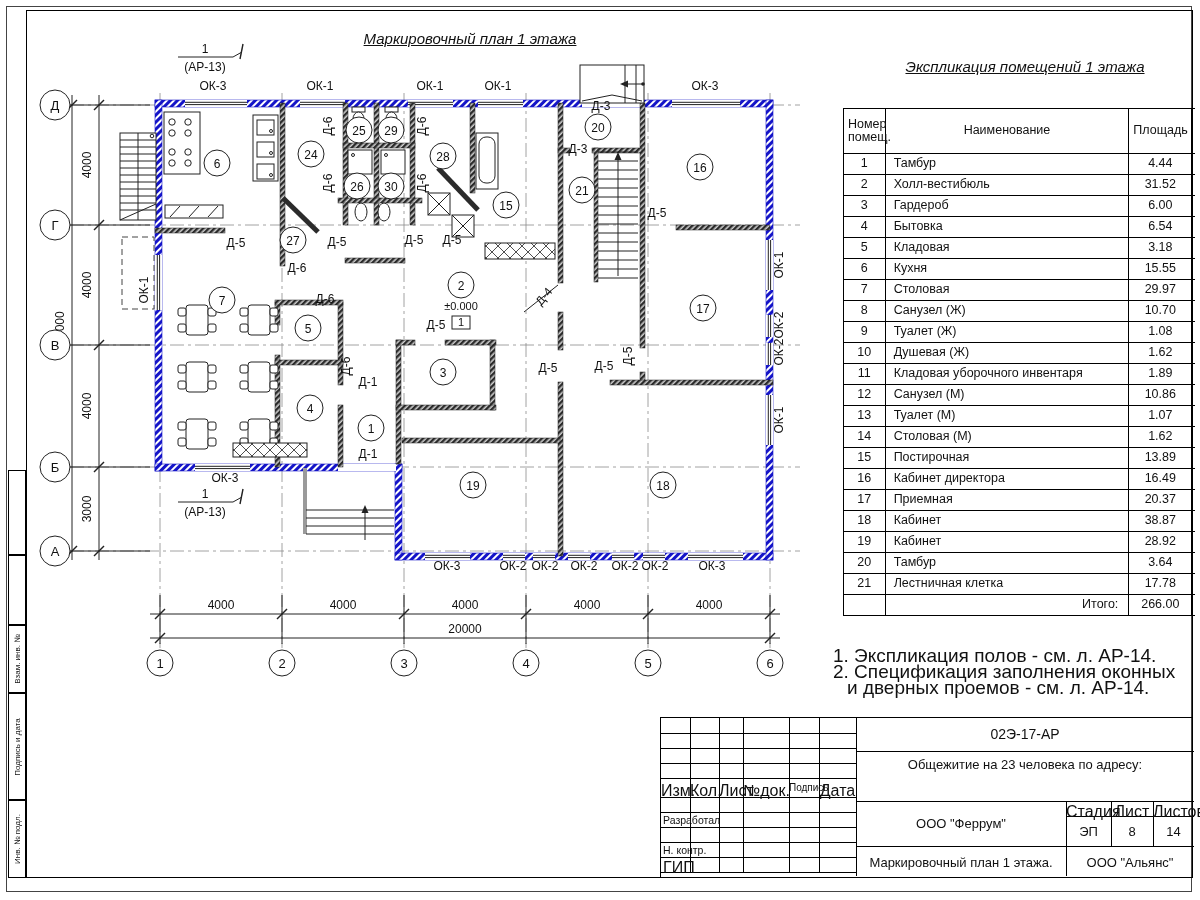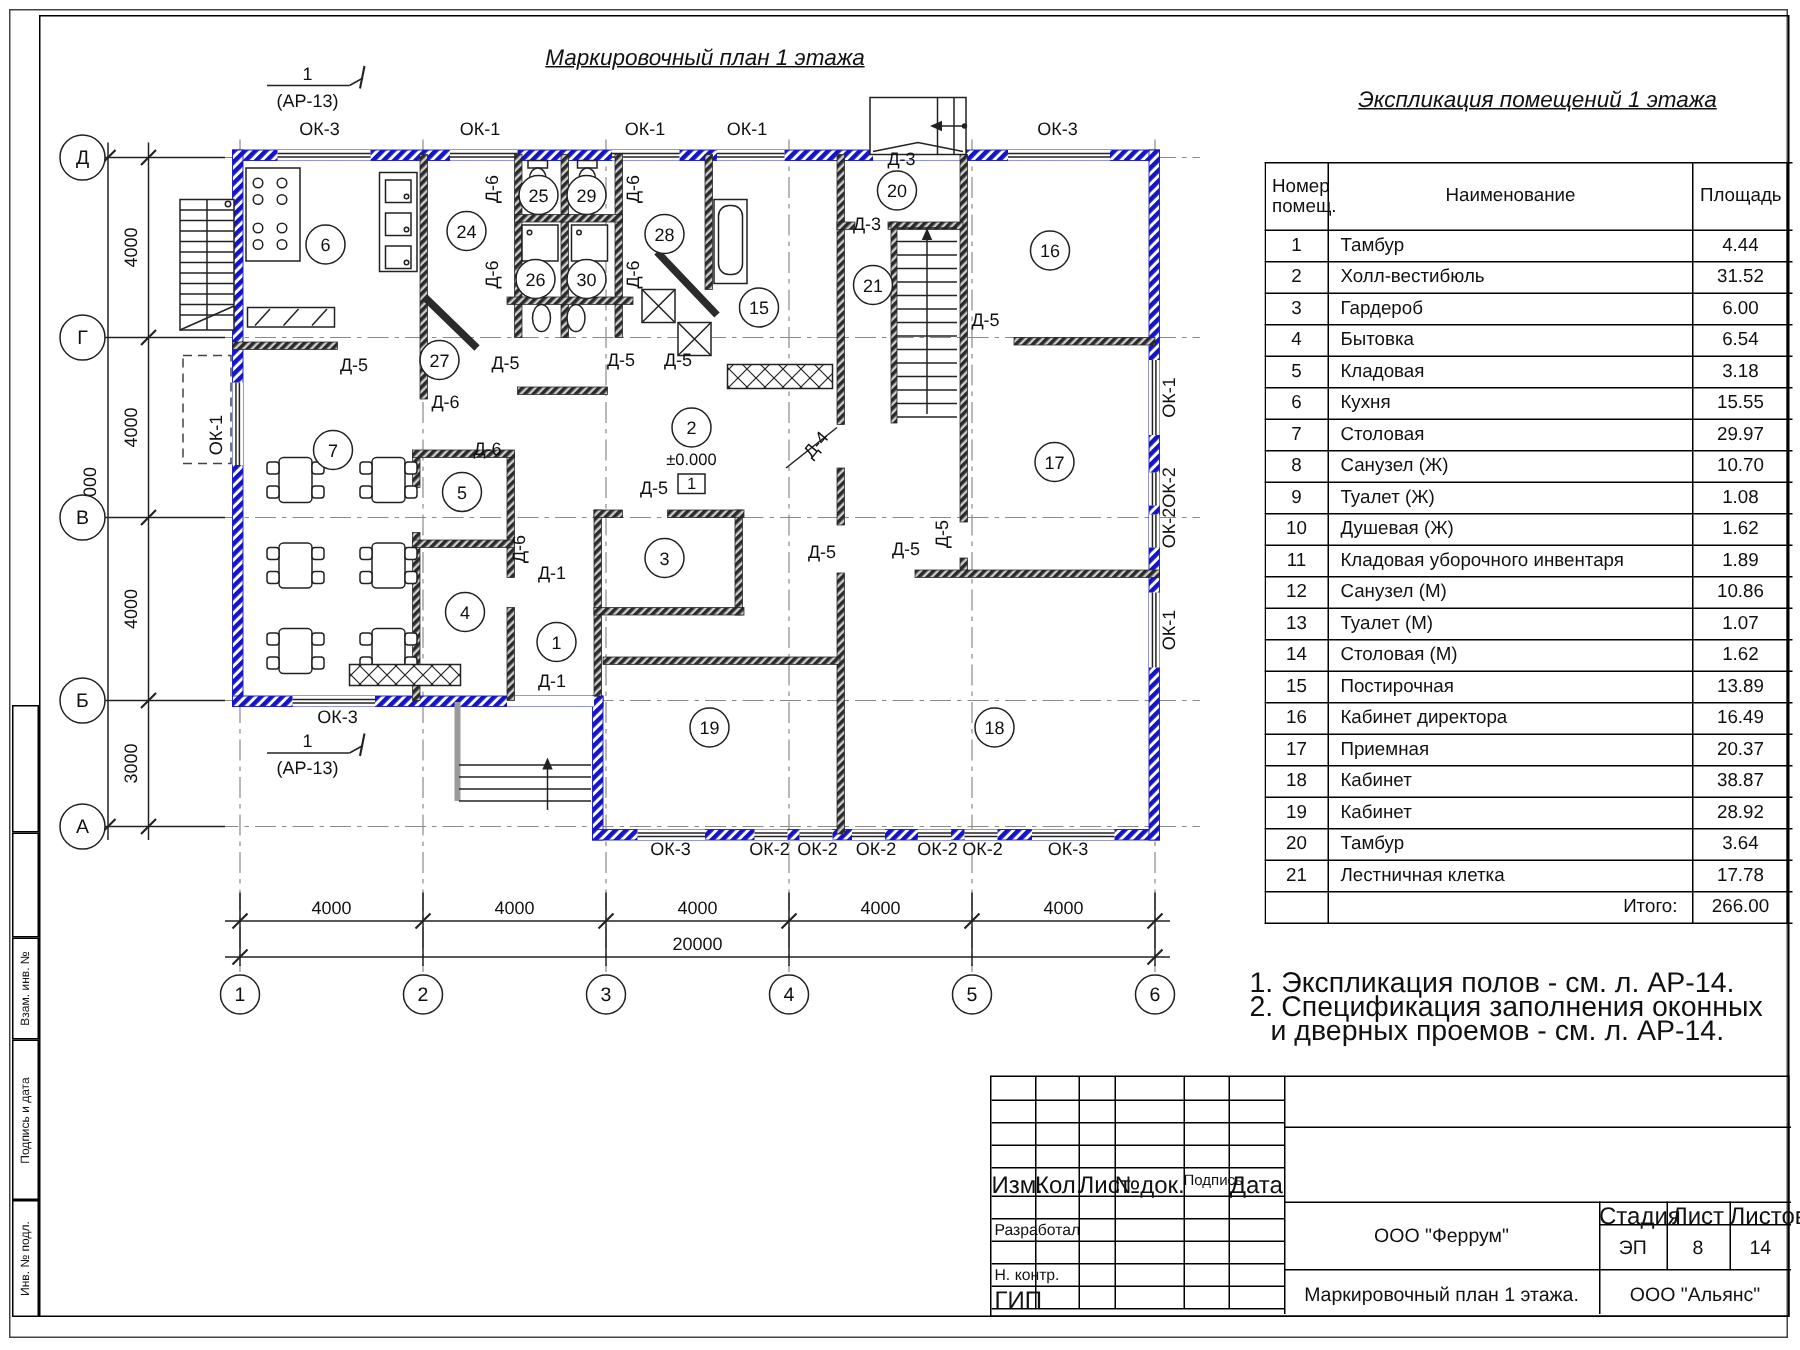--- a/index.html
+++ b/index.html
@@ -645,20 +645,22 @@
   <div class="cell" style="left:29px;top:64px;width:29px">Кол.</div>
   <div class="cell" style="left:58px;top:64px;width:24px">Лист</div>
   <div class="cell" style="left:82px;top:64px;width:46px">№док.</div>
   <div class="cell" style="left:128px;top:64px;width:30px;font-size:10px">Подпись</div>
   <div class="cell" style="left:158px;top:64px;width:37px">Дата</div>
 
   <div class="cell" style="left:2px;top:96px;width:60px;text-align:left;font-size:10.5px">Разработал</div>
   <div class="cell" style="left:2px;top:126px;width:60px;text-align:left;font-size:10.5px">Н. контр.</div>
   <div class="cell" style="left:2px;top:141px;width:60px;text-align:left;font-size:16px">ГИП</div>
 
+  <div class="cell" style="left:195px;top:8px;width:338px;font-size:14px">02Э-17-АР</div>
+  <div class="cell" style="left:195px;top:39px;width:338px;font-size:13px">Общежитие на 23 человека по адресу:</div>
   <div class="cell" style="left:195px;top:98px;width:210px;font-size:13px">ООО "Феррум"</div>
   <div class="cell" style="left:405px;top:85px;width:45px">Стадия</div>
   <div class="cell" style="left:450px;top:85px;width:42px">Лист</div>
   <div class="cell" style="left:492px;top:85px;width:41px">Листов</div>
   <div class="cell" style="left:405px;top:106px;width:45px;font-size:13px">ЭП</div>
   <div class="cell" style="left:450px;top:106px;width:42px;font-size:13px">8</div>
   <div class="cell" style="left:492px;top:106px;width:41px;font-size:13px">14</div>
   <div class="cell" style="left:195px;top:137px;width:210px;font-size:13px">Маркировочный план 1 этажа.</div>
   <div class="cell" style="left:405px;top:137px;width:128px;font-size:13px">ООО "Альянс"</div>
 </div>

